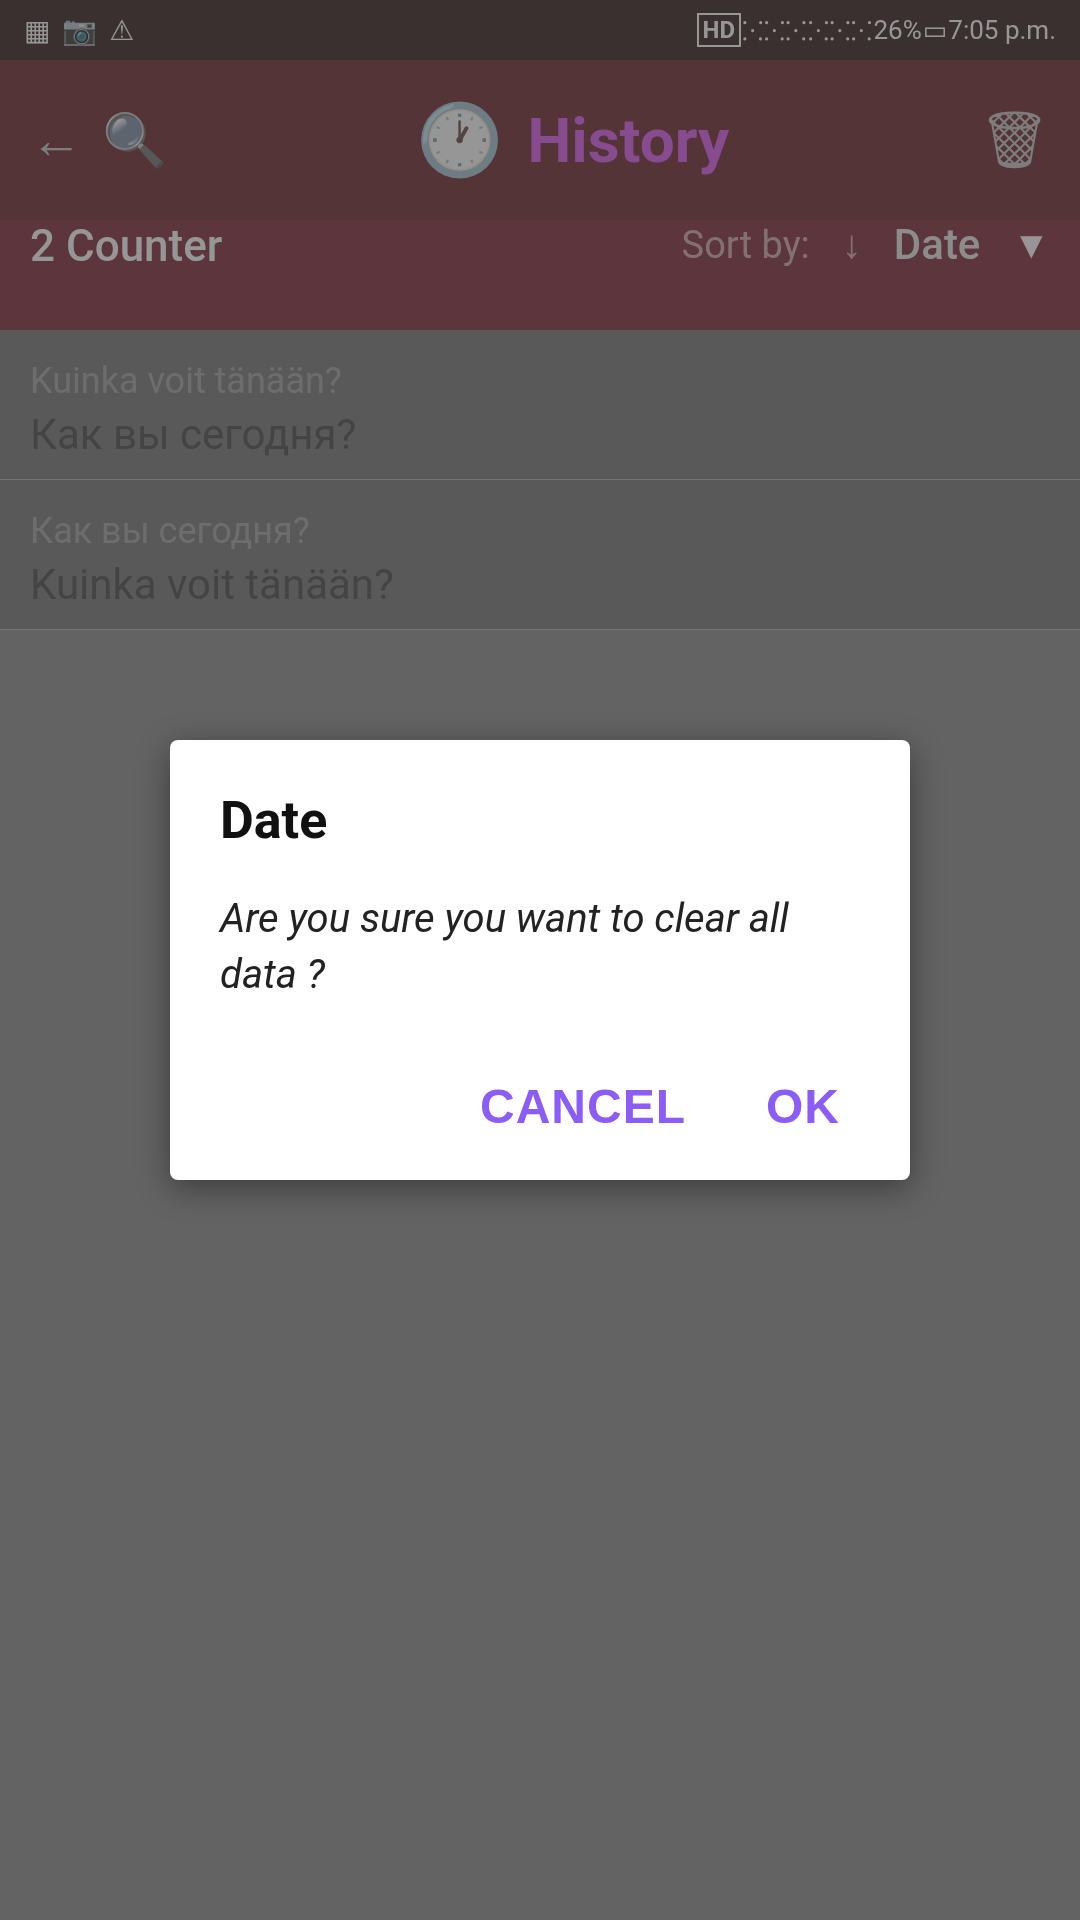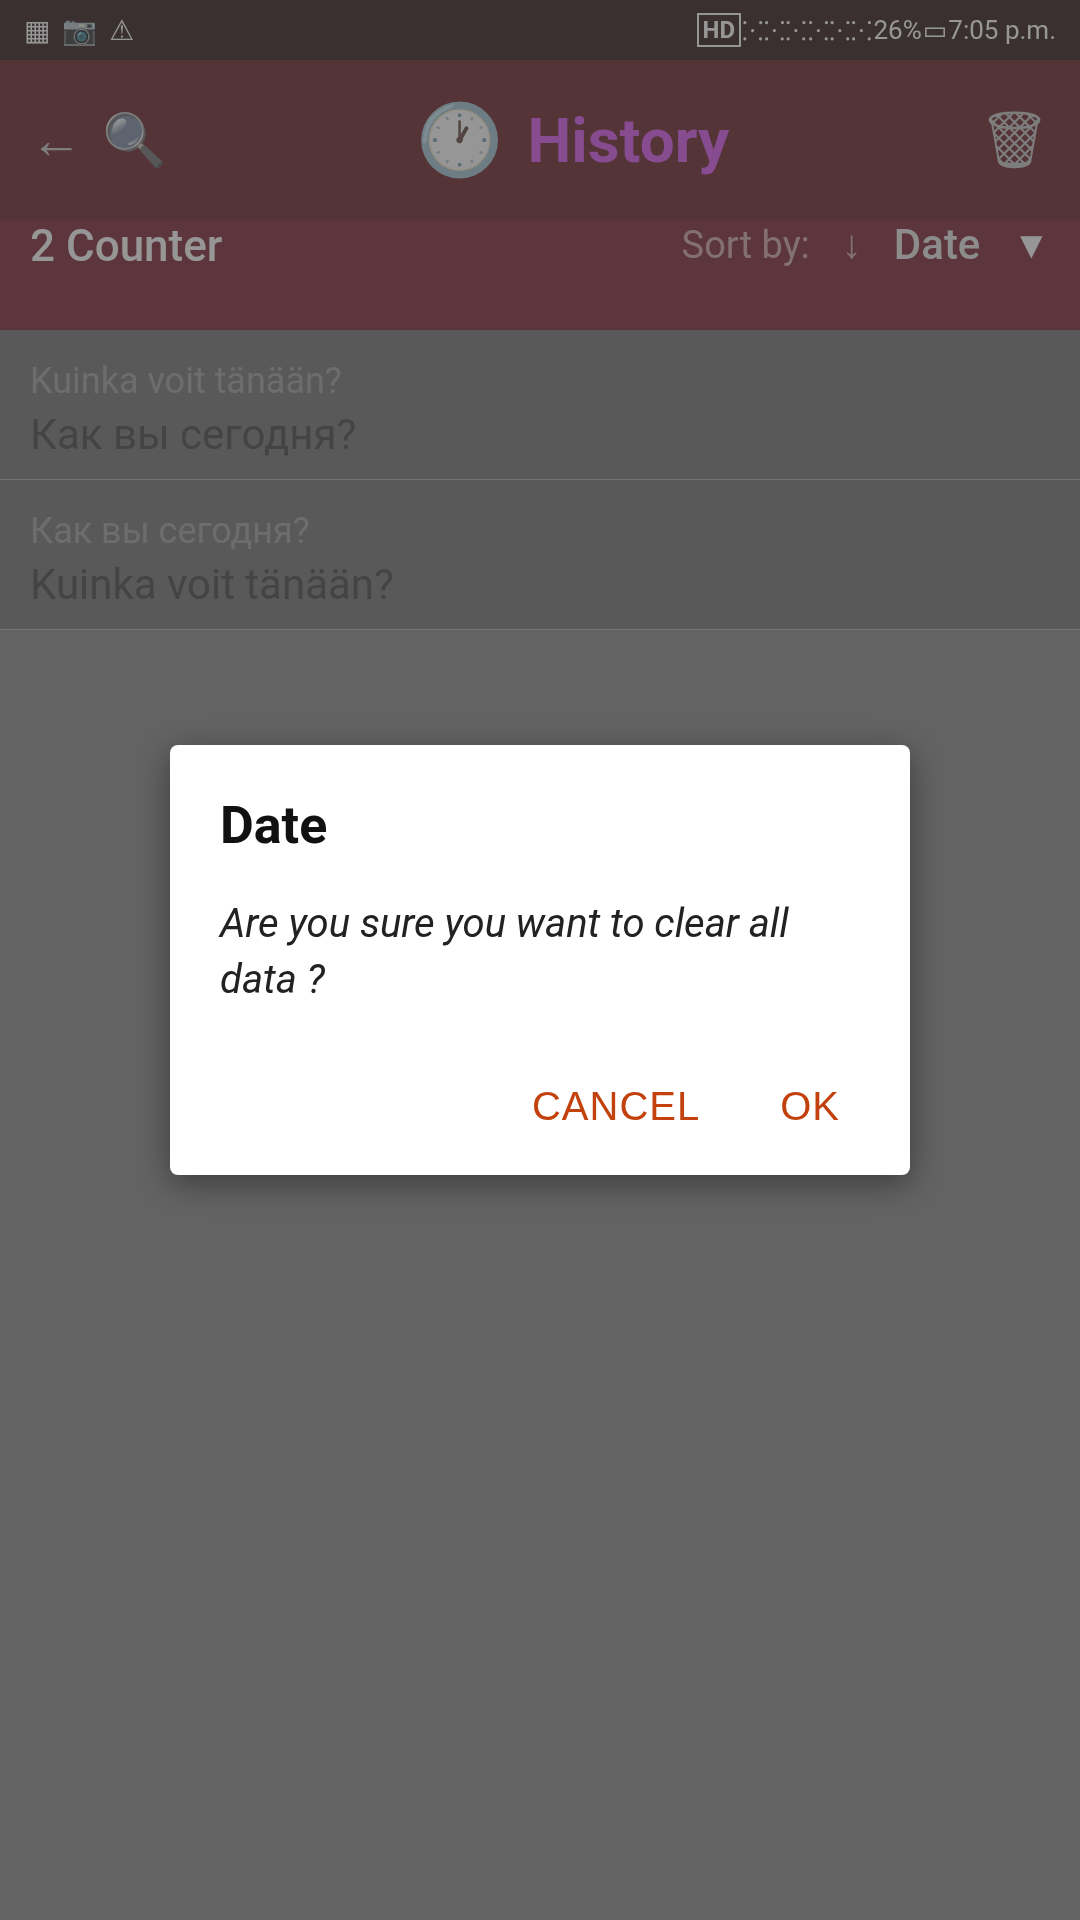--- a/index.html
+++ b/index.html
@@ -197,23 +197,23 @@
     .dialog-buttons {
       display: flex;
       justify-content: flex-end;
       gap: 40px;
       padding-top: 10px;
     }
 
     .dialog-btn {
       background: none;
       border: none;
-      font-size: 40px;
-      font-weight: 400;
-      color: #c2410c;
+      font-size: 48px;
+      font-weight: 700;
+      color: #8b5cf6;
       cursor: pointer;
       padding: 16px 20px;
       letter-spacing: 1px;
       text-transform: uppercase;
     }
   </style>
 </head>
 <body>
 
 <div class="status-bar">

